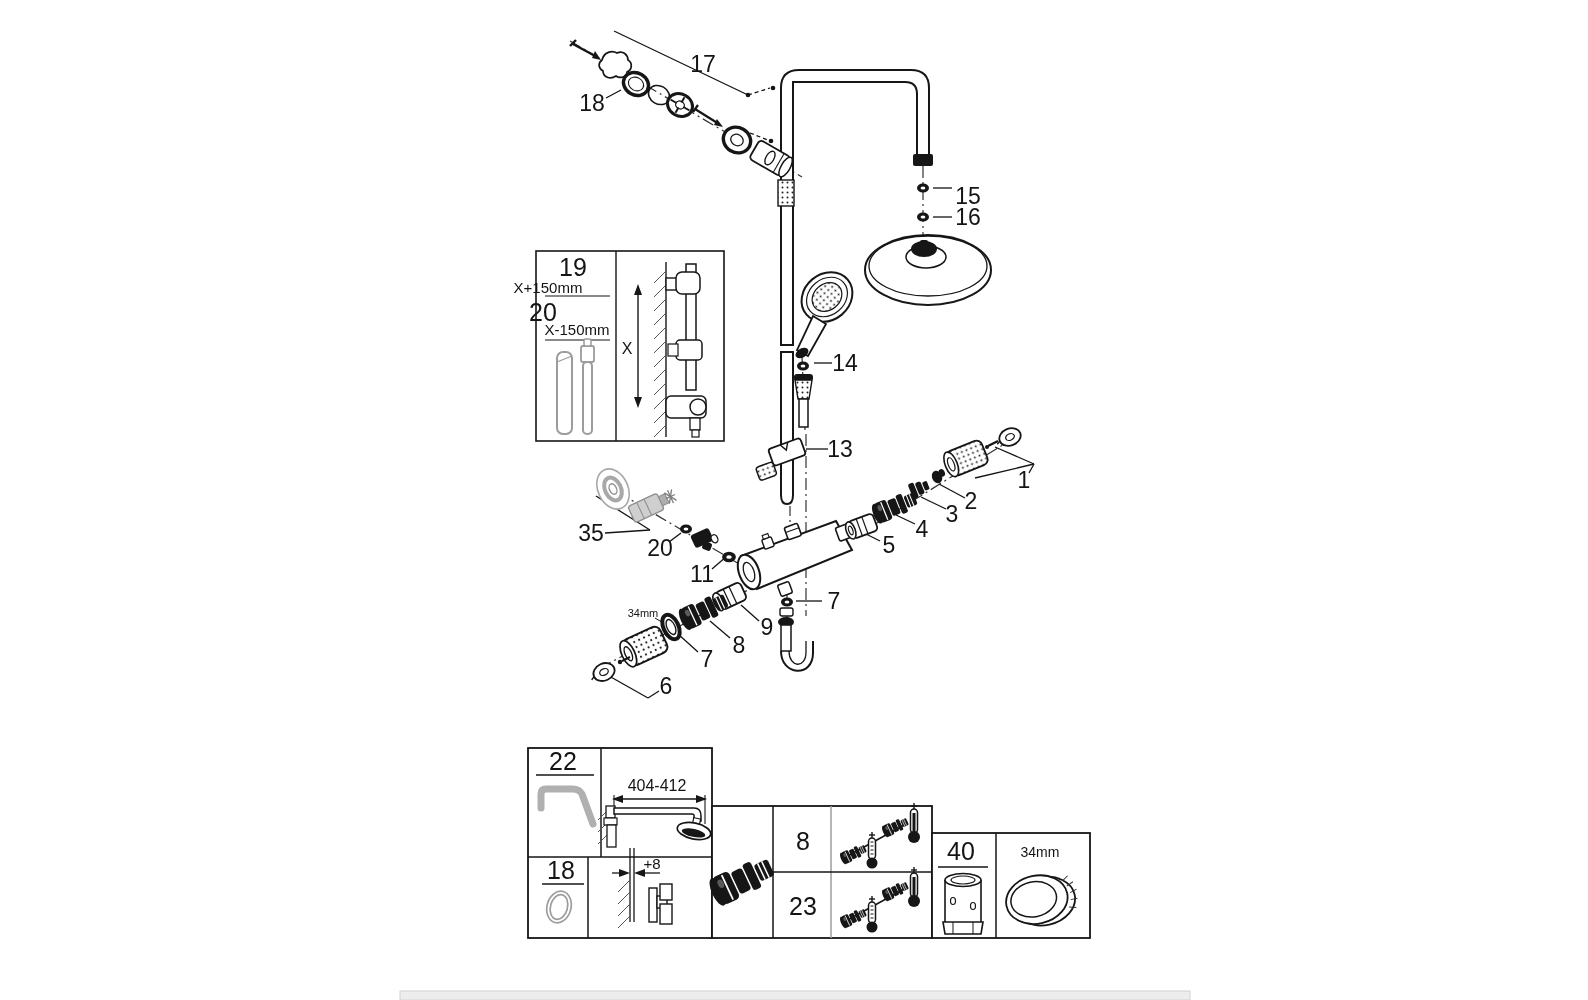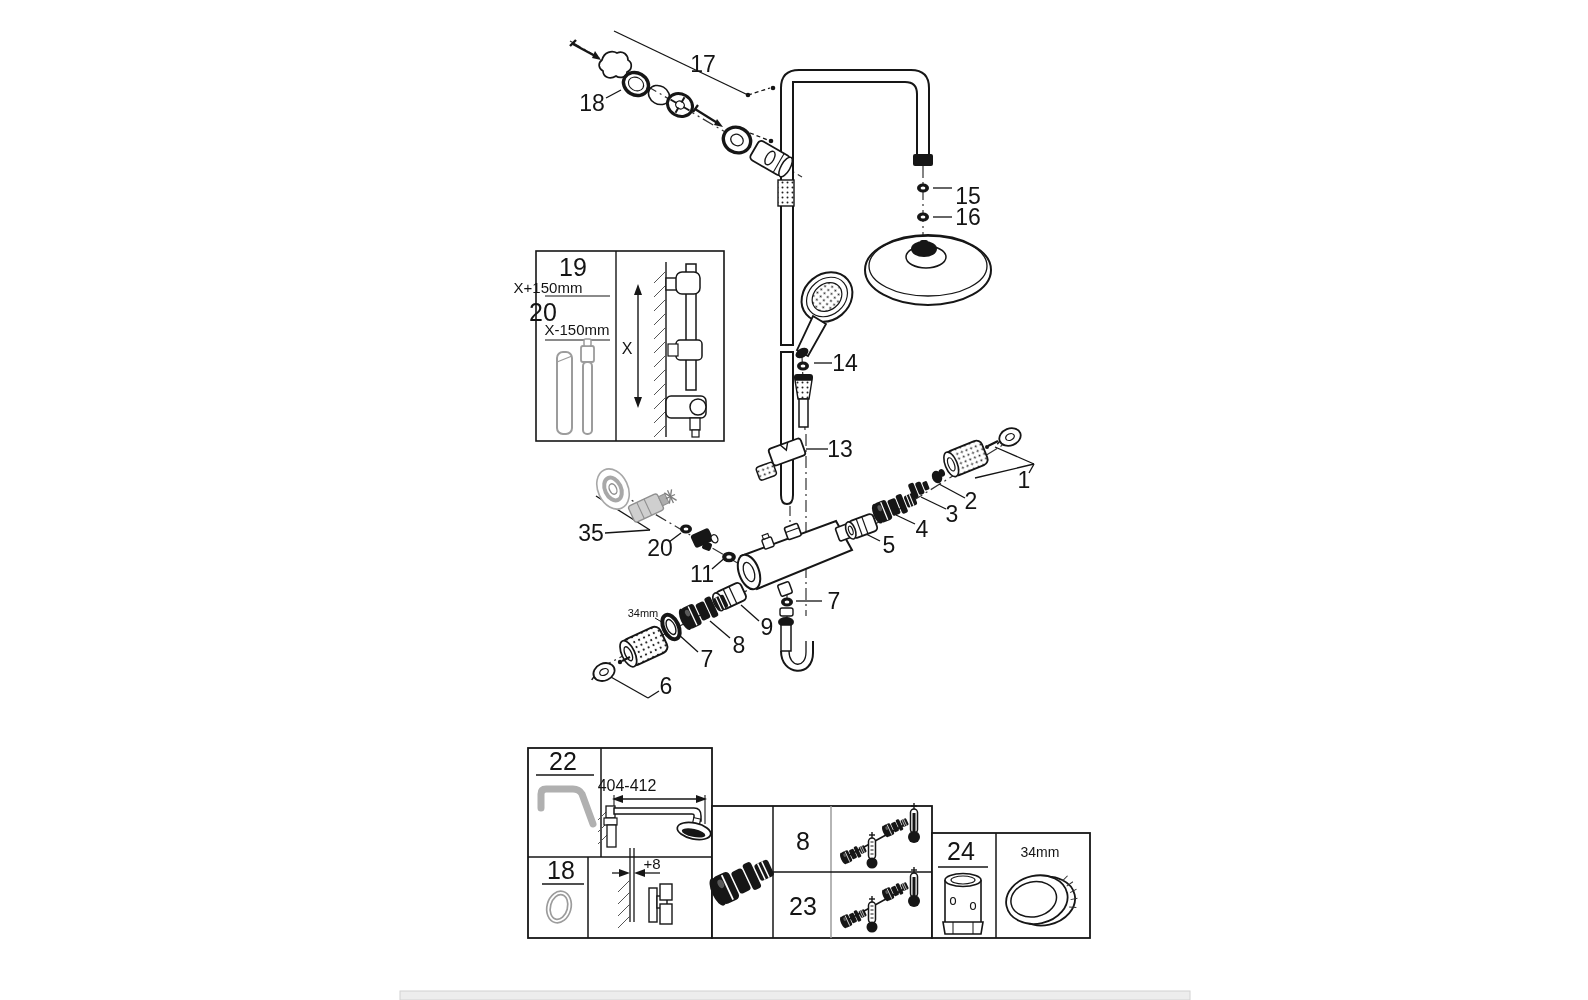--- a/index.html
+++ b/index.html
@@ -504,21 +504,21 @@
 <div class="lbl" style="left:1024px;top:480px">1</div>
 <div class="lbl xs" style="left:643px;top:613px">34mm</div>
 
 <div class="lbl b" style="left:573px;top:267px">19</div>
 <div class="lbl m" style="left:548px;top:287px">X+150mm</div>
 <div class="lbl b" style="left:543px;top:312px">20</div>
 <div class="lbl m" style="left:577px;top:329px">X-150mm</div>
 <div class="lbl s" style="left:627px;top:349px">X</div>
 
 <div class="lbl b" style="left:563px;top:761px">22</div>
-<div class="lbl s" style="left:627px;top:786px">404-412</div>
+<div class="lbl s" style="left:657px;top:786px">404-412</div>
 <div class="lbl b" style="left:561px;top:870px">18</div>
 <div class="lbl m" style="left:652px;top:863px">+8</div>
 <div class="lbl b" style="left:803px;top:841px">8</div>
 <div class="lbl b" style="left:803px;top:906px">23</div>
-<div class="lbl b" style="left:961px;top:851px">24</div>
+<div class="lbl b" style="left:961px;top:851px">40</div>
 <div class="lbl d" style="left:1040px;top:852px">34mm</div>
 
 </div>
 
 </body></html>

